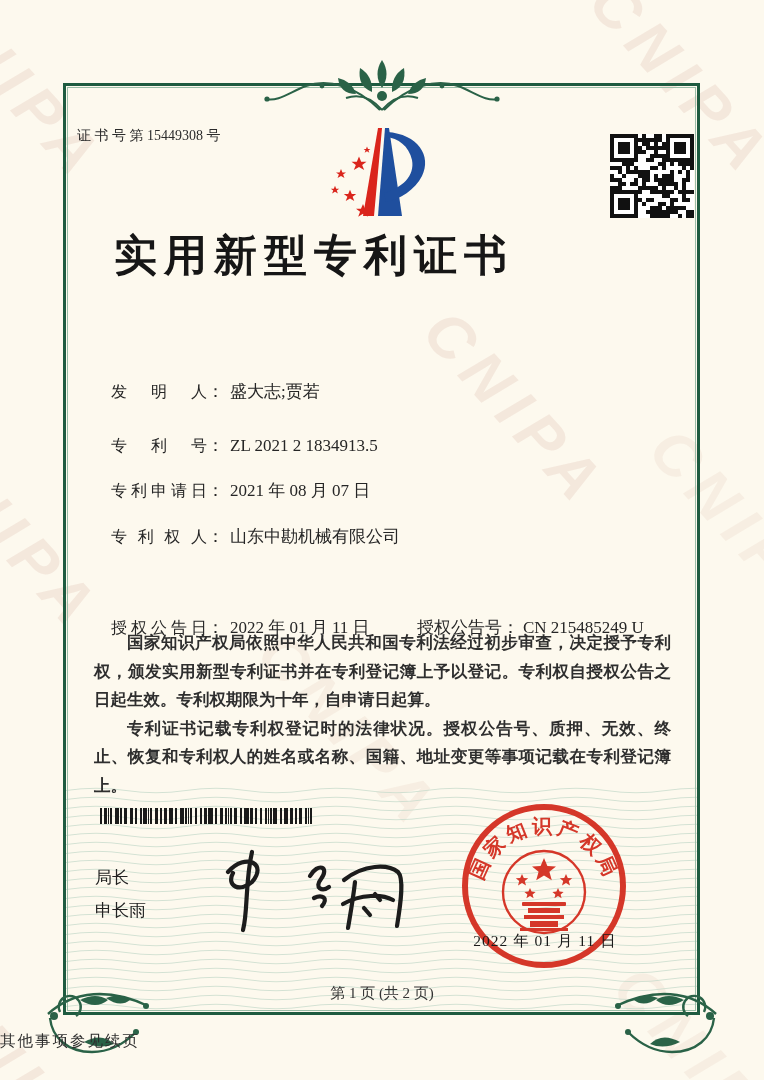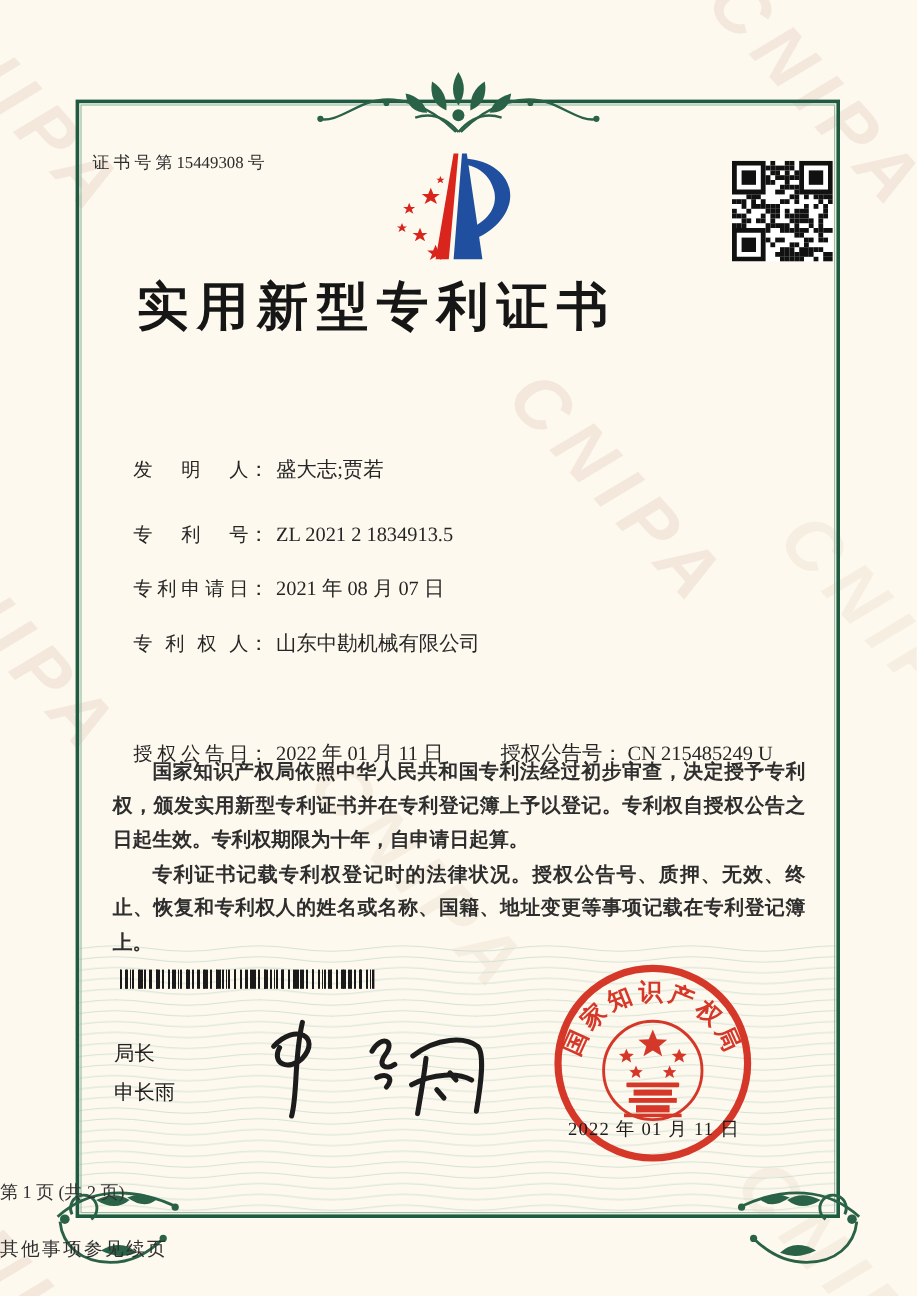--- a/index.html
+++ b/index.html
@@ -51,21 +51,21 @@
       repeating-linear-gradient(90deg,transparent 0 4px,#1a1a1a 4px 6px,transparent 6px 13px);}
 
   .signer-title{position:absolute;left:95px;top:866px;font-size:17px;color:#222;}
   .signer-name{position:absolute;left:95px;top:899px;font-size:17px;color:#222;}
   .signature{position:absolute;left:212px;top:836px;}
 
   .seal{position:absolute;left:458px;top:800px;opacity:.93;}
   .seal-date{position:absolute;left:455px;top:931px;width:180px;text-align:center;
              font-size:15.5px;letter-spacing:1px;color:#1b1b1b;white-space:pre-wrap;}
 
-  .page-indicator{position:absolute;left:0;top:984px;width:764px;
+  .page-indicator{position:absolute;left:0;top:984px;width:764px;text-align:center;
                   font-size:15px;color:#333;white-space:pre-wrap;}
   .footer-note{position:absolute;left:0;top:1031px;width:764px;
                font-size:15.5px;color:#2e2e2e;letter-spacing:2px;}
 </style>
 </head>
 <body>
 
 <div class="page">
 
   <span class="wm wm1">CNIPA</span>

